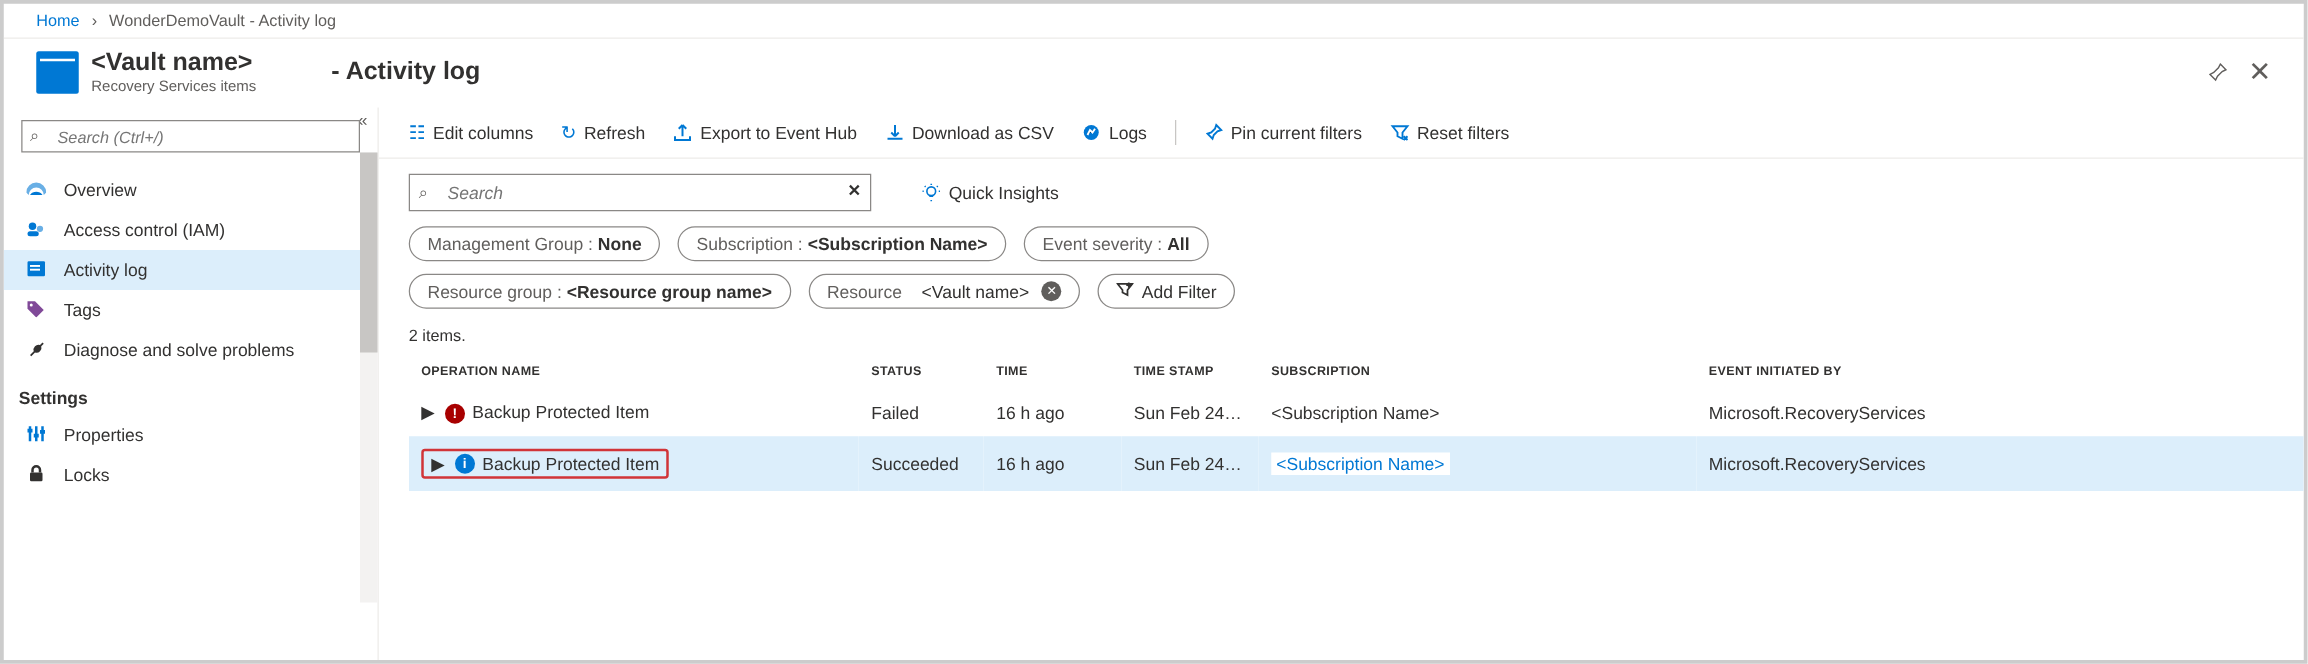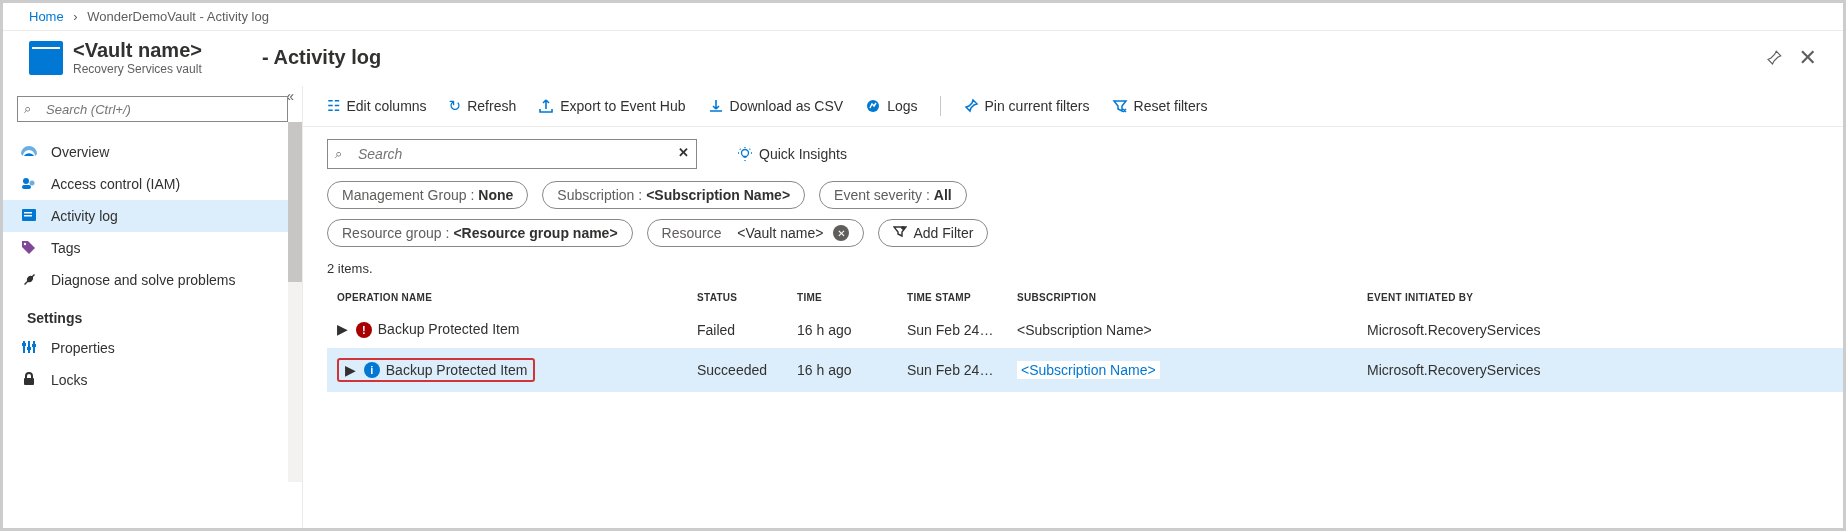--- a/index.html
+++ b/index.html
@@ -17,21 +17,21 @@
 .icon-btn{cursor:pointer;color:#605e5c;font-size:16px}
 .layout{display:flex;height:calc(100% - 70px)}
 .sidebar{width:300px;border-right:1px solid #edebe9;position:relative;padding-top:6px}
 .collapse{position:absolute;top:2px;right:8px;font-size:14px;color:#605e5c;cursor:pointer}
 .side-search{margin:4px 14px 14px;position:relative}
 .side-search input{width:100%;height:26px;border:1px solid #8a8886;padding:0 8px 0 28px;font-style:italic;color:#605e5c;font-size:13px}
 .side-search .mag{position:absolute;left:7px;top:5px;color:#605e5c}
 .nav-item{display:flex;align-items:flex-start;padding:8px 16px;cursor:pointer;font-size:14px}
 .nav-item.active{background:#dceefb}
 .nav-item .ico{width:20px;margin-right:12px;display:flex;justify-content:center}
-.sect{padding:14px 24px 6px;font-size:14px;font-weight:600;color:#323130}
+.sect{padding:14px 12px 6px;font-size:14px;font-weight:600;color:#323130}
 .scrollbar{position:absolute;right:0;top:36px;width:14px;height:360px;background:#f3f2f1}
 .thumb{width:14px;height:160px;background:#c8c6c4}
 .main{flex:1;display:flex;flex-direction:column}
 .toolbar{display:flex;align-items:center;gap:22px;padding:10px 24px;border-bottom:1px solid #edebe9}
 .tool{display:flex;align-items:center;gap:6px;color:#323130;cursor:pointer;font-size:14px}
 .tool .ti{color:#0078d4;font-size:15px}
 .tool-sep{width:1px;height:20px;background:#c8c6c4}
 .filters-row1{display:flex;align-items:center;gap:20px;padding:12px 24px 6px}
 .main-search{position:relative;width:370px}
 .main-search input{width:100%;height:30px;border:1px solid #8a8886;padding:0 28px 0 30px;font-style:italic;font-size:14px;color:#0f766e}
@@ -64,21 +64,21 @@
 <div class="breadcrumb">
   <a href="#">Home</a>
   <span class="sep">›</span>
   <span>WonderDemoVault - Activity log</span>
 </div>
 
 <div class="header">
   <div class="vault-icon"></div>
   <div class="title-wrap">
     <h1>&lt;Vault name&gt;</h1>
-    <div class="sub">Recovery Services vault</div>
+    <div class="sub">Recovery Services items</div>
   </div>
   <div class="suffix">- Activity log</div>
   <div class="hdr-actions">
     <span class="icon-btn">
         <svg width="18" height="18" viewBox="0 0 24 24" fill="none" stroke="#605e5c" stroke-width="1.5">
           <path d="M15 3l6 6-4 2-5 5-2 4-6-6 4-2 5-5z"></path>
         </svg>
       </span>
     <span class="icon-btn" style="font-size:22px">✕</span>
   </div>

